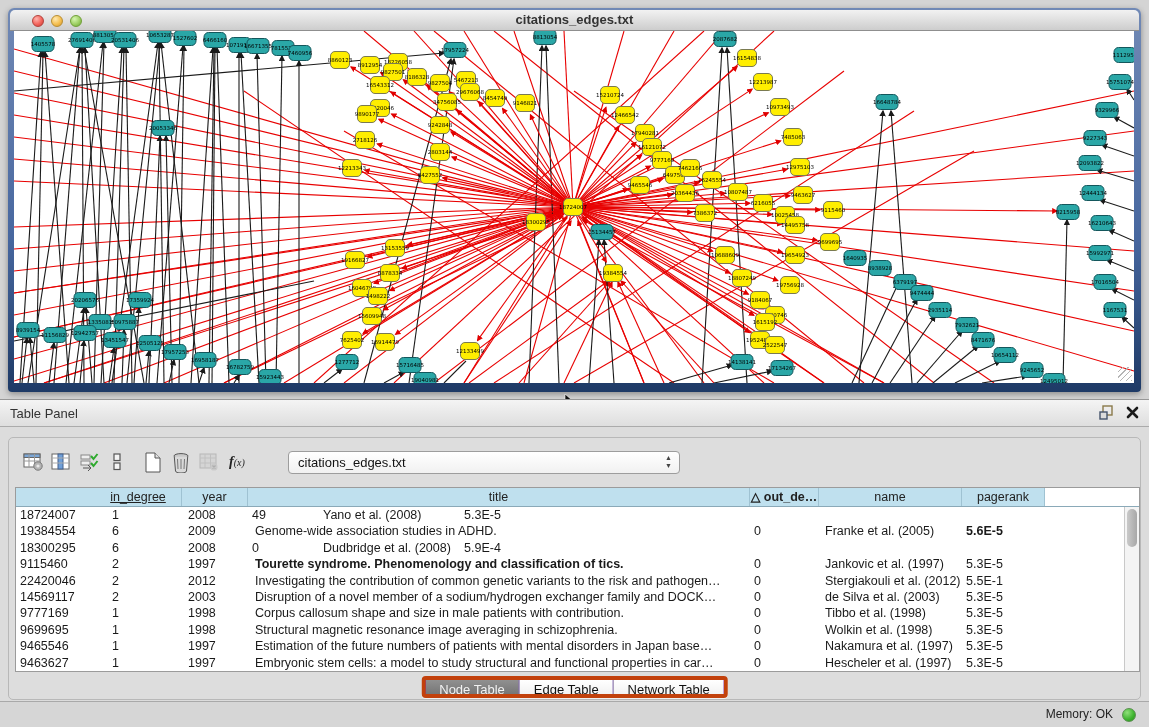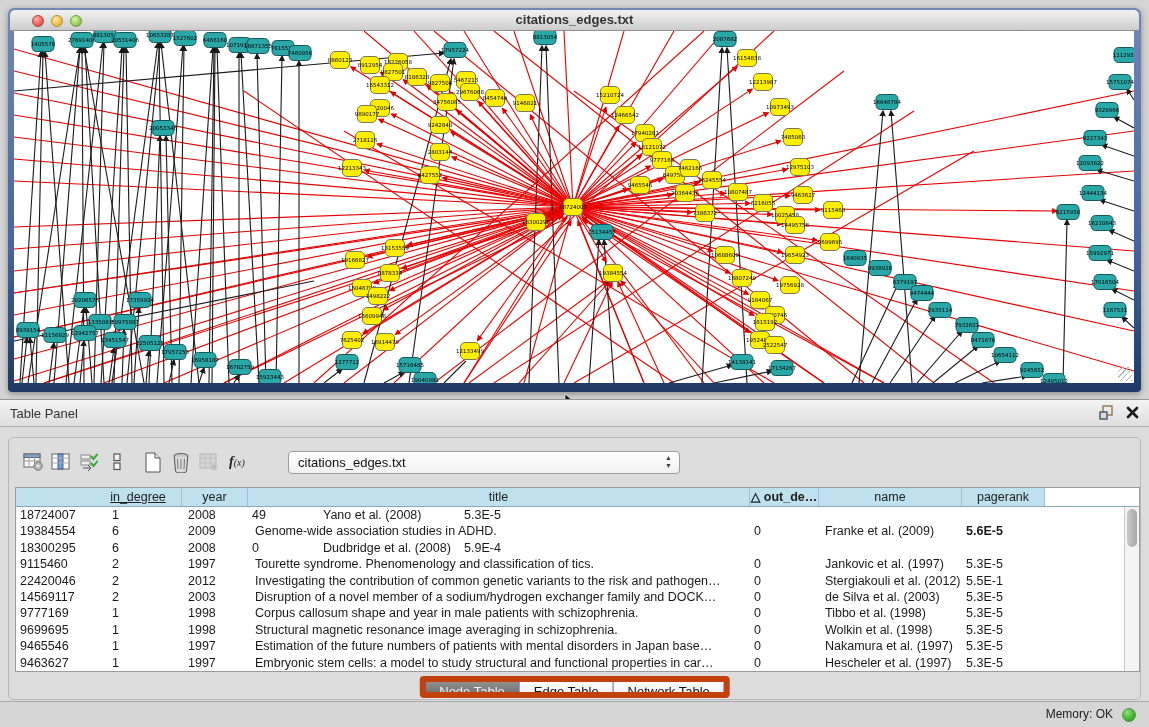--- a/index.html
+++ b/index.html
@@ -53,21 +53,21 @@
     color:#222; overflow:hidden; white-space:nowrap; }
   .tbody { position:absolute; left:0; top:19px; right:15px; bottom:0; overflow:hidden; }
   .tr { display:flex; height:16.4px; }
   .td { overflow:hidden; white-space:nowrap; line-height:16.4px; }
   .vscroll { position:absolute; right:0; top:19px; width:15px; bottom:0;
     background:#f4f4f4; border-left:1px solid #c9c9c9; }
   .vthumb { position:absolute; left:2px; top:2px; width:10px; height:38px; background:linear-gradient(90deg,#c9c9c9,#a8a8a8); border-radius:5px; }
 
   
   .tabs { position:absolute; left:50%; transform:translateX(-50%); top:238px; height:22px;
-    display:flex; border:6px solid #c2410c; border-radius:4px; overflow:hidden;
+    display:flex; border:4px solid #c2410c; border-radius:4px; overflow:hidden;
     background:#6d28d9; box-shadow:0 1px 0 rgba(255,255,255,.6); }
   .tab { font-size:13px; line-height:20px; padding:0 14px; color:#111; background:linear-gradient(#ffffff,#f2f2f2); border-right:1px solid #9a9a9a; }
   .tab:last-child { border-right:none; }
   .tab.sel { background:linear-gradient(#909090,#767676); color:#f2f2f2; }
 
   
   .statusbar { position:absolute; left:0; top:701px; width:1149px; height:26px;
     background:#d6d6d6; border-top:1px solid #a9a9a9; }
   .mem { position:absolute; right:36px; top:0; line-height:25px; font-size:12px; color:#222; }
   .memdot { position:absolute; right:13px; top:6px; width:14px; height:14px; border-radius:50%;
@@ -889,36 +889,36 @@
             <div class="td" style="width: 69px; padding-left: 4px;">49</div>
             <div class="td" style="width: 143px; padding-left: 6px;">Yano et al. (2008)</div>
             <div class="td" style="width: 83px; padding-left: 4px;">5.3E-5</div>
           </div>
           <div class="tr">
             <div class="td" style="width: 79px; padding-left: 4px;">19384554</div>
             <div class="td" style="width: 87px; padding-left: 17px;">6</div>
             <div class="td" style="width: 66px; padding-left: 6px;">2009</div>
             <div class="td" style="width: 502px; padding-left: 7px;">Genome-wide association studies in ADHD.</div>
             <div class="td" style="width: 69px; padding-left: 4px;">0</div>
-            <div class="td" style="width: 143px; padding-left: 6px;">Franke et al. (2009)</div>
+            <div class="td" style="width: 143px; padding-left: 6px;">Franke et al. (2005)</div>
             <div class="td" style="width: 83px; padding-left: 4px; font-weight: bold;">5.6E-5</div>
           </div>
           <div class="tr">
             <div class="td" style="width: 79px; padding-left: 4px;">18300295</div>
             <div class="td" style="width: 87px; padding-left: 17px;">6</div>
             <div class="td" style="width: 66px; padding-left: 6px;">2008</div>
             <div class="td" style="width: 69px; padding-left: 4px;">0</div>
             <div class="td" style="width: 143px; padding-left: 6px;">Dudbridge et al. (2008)</div>
             <div class="td" style="width: 83px; padding-left: 4px;">5.9E-4</div>
           </div>
           <div class="tr">
             <div class="td" style="width: 79px; padding-left: 4px;">9115460</div>
             <div class="td" style="width: 87px; padding-left: 17px;">2</div>
             <div class="td" style="width: 66px; padding-left: 6px;">1997</div>
-            <div class="td" style="width: 502px; padding-left: 7px;">Tourette syndrome. Phenomenology and classification of tics.</div>
+            <div class="td" style="width: 502px; padding-left: 7px; font-weight: bold;">Tourette syndrome. Phenomenology and classification of tics.</div>
             <div class="td" style="width: 69px; padding-left: 4px;">0</div>
             <div class="td" style="width: 143px; padding-left: 6px;">Jankovic et al. (1997)</div>
             <div class="td" style="width: 83px; padding-left: 4px;">5.3E-5</div>
           </div>
           <div class="tr">
             <div class="td" style="width: 79px; padding-left: 4px;">22420046</div>
             <div class="td" style="width: 87px; padding-left: 17px;">2</div>
             <div class="td" style="width: 66px; padding-left: 6px;">2012</div>
             <div class="td" style="width: 502px; padding-left: 7px;">Investigating the contribution of common genetic variants to the risk and pathogen…</div>
             <div class="td" style="width: 69px; padding-left: 4px;">0</div>
@@ -931,21 +931,21 @@
             <div class="td" style="width: 66px; padding-left: 6px;">2003</div>
             <div class="td" style="width: 502px; padding-left: 7px;">Disruption of a novel member of a sodium/hydrogen exchanger family and DOCK…</div>
             <div class="td" style="width: 69px; padding-left: 4px;">0</div>
             <div class="td" style="width: 143px; padding-left: 6px;">de Silva et al. (2003)</div>
             <div class="td" style="width: 83px; padding-left: 4px;">5.3E-5</div>
           </div>
           <div class="tr">
             <div class="td" style="width: 79px; padding-left: 4px;">9777169</div>
             <div class="td" style="width: 87px; padding-left: 17px;">1</div>
             <div class="td" style="width: 66px; padding-left: 6px;">1998</div>
-            <div class="td" style="width: 502px; padding-left: 7px;">Corpus callosum shape and year in male patients with schizophrenia.</div>
+            <div class="td" style="width: 502px; padding-left: 7px;">Corpus callosum shape and size in male patients with contribution.</div>
             <div class="td" style="width: 69px; padding-left: 4px;">0</div>
             <div class="td" style="width: 143px; padding-left: 6px;">Tibbo et al. (1998)</div>
             <div class="td" style="width: 83px; padding-left: 4px;">5.3E-5</div>
           </div>
           <div class="tr">
             <div class="td" style="width: 79px; padding-left: 4px;">9699695</div>
             <div class="td" style="width: 87px; padding-left: 17px;">1</div>
             <div class="td" style="width: 66px; padding-left: 6px;">1998</div>
             <div class="td" style="width: 502px; padding-left: 7px;">Structural magnetic resonance image averaging in schizophrenia.</div>
             <div class="td" style="width: 69px; padding-left: 4px;">0</div>

